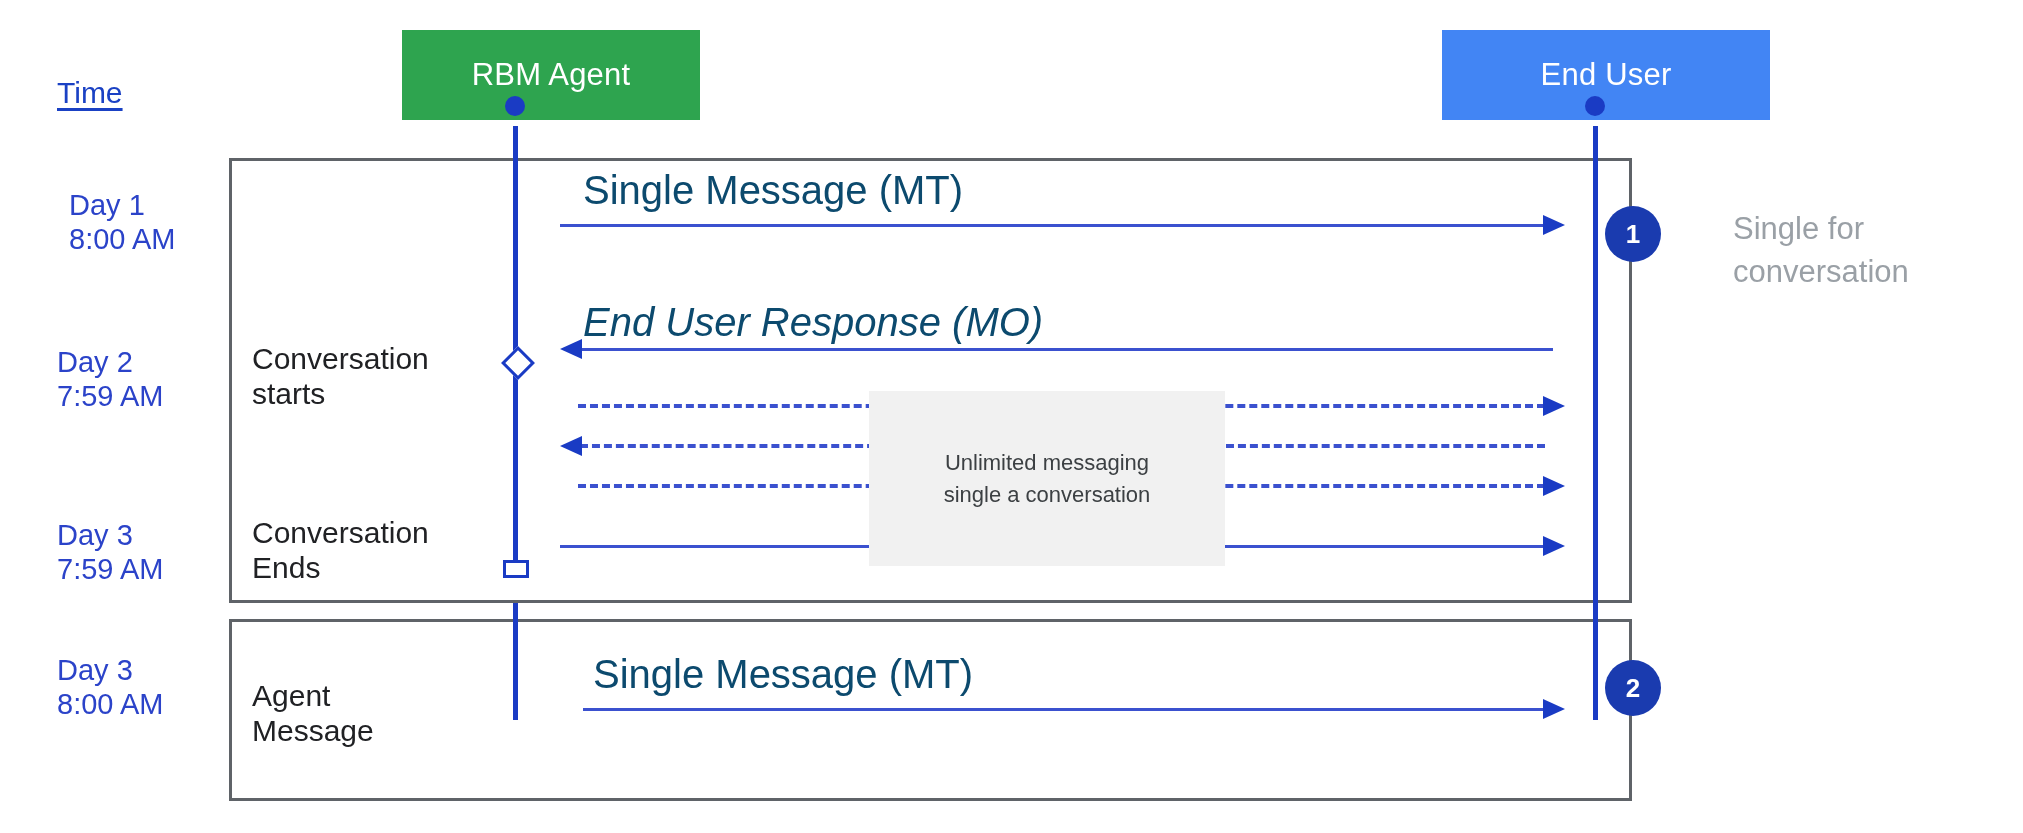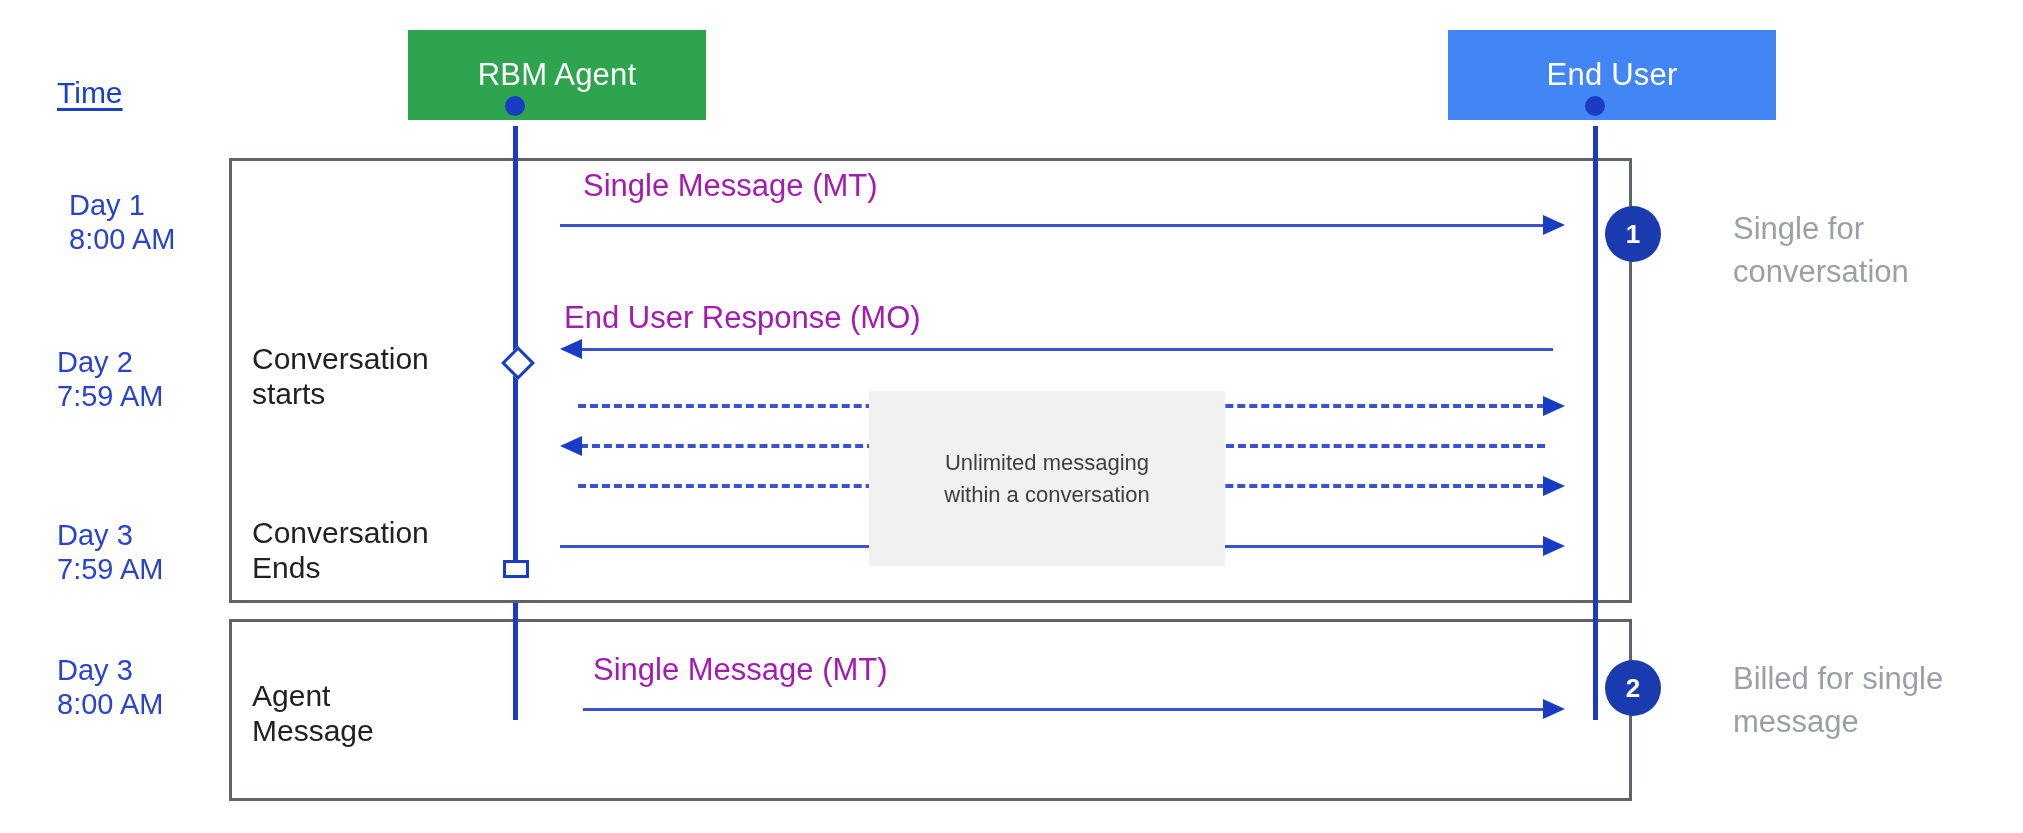--- a/index.html
+++ b/index.html
@@ -22,21 +22,20 @@
 
   
   .actor-box {
     position: absolute;
     display: flex;
     align-items: center;
     justify-content: center;
     color: #ffffff;
     font-size: 31px;
     letter-spacing: 0.2px;
-    margin-left: 6px;
   }
   .actor-agent {
     left: 402px; top: 30px; width: 298px; height: 90px;
     background: #2EA44F;
   }
   .actor-enduser {
     left: 1442px; top: 30px; width: 328px; height: 90px;
     background: #4285F4;
   }
 
@@ -145,22 +144,22 @@
   }
   .arrow-left {
     border-top: 10px solid transparent;
     border-bottom: 10px solid transparent;
     border-right: 22px solid #1A3BC4;
   }
 
   
   .msg-caption {
     position: absolute;
-    font-size: 31px;
-    color: #a21caf;
+    font-size: 40px;
+    color: #0c4a6e;
     white-space: nowrap;
   }
 
   
   .note-box {
     position: absolute;
     left: 869px; top: 391px;
     width: 356px; height: 175px;
     background: #F1F1F1;
     display: flex;
@@ -253,56 +252,52 @@
   </div>
   <div class="phase-label phase-single-msg">
     <div>Agent</div>
     <div>Message</div>
   </div>
 
   <div class="msg-caption" style="left:583px; top:168px;">Single Message (MT)</div>
   <div class="msg-line" style="left:560px; top:224px; width:985px;"></div>
   <div class="arrowhead arrow-right" style="left:1543px; top:215px;"></div>
 
-  <div class="msg-caption" style="left:564px; top:300px;">End User Response (MO)</div>
+  <div class="msg-caption" style="left:583px; top:300px;font-style:italic;">End User Response (MO)</div>
   <div class="msg-line" style="left:580px; top:348px; width:973px;"></div>
   <div class="arrowhead arrow-left" style="left:560px; top:339px;"></div>
 
   <div class="msg-line dashed" style="left:578px; top:404px; width:967px;"></div>
   <div class="arrowhead arrow-right" style="left:1543px; top:396px;"></div>
 
   <div class="msg-line dashed" style="left:580px; top:444px; width:965px;"></div>
   <div class="arrowhead arrow-left" style="left:560px; top:436px;"></div>
 
   <div class="msg-line dashed" style="left:578px; top:484px; width:967px;"></div>
   <div class="arrowhead arrow-right" style="left:1543px; top:476px;"></div>
 
   <div class="msg-line" style="left:560px; top:545px; width:985px;"></div>
   <div class="arrowhead arrow-right" style="left:1543px; top:536px;"></div>
 
   <div class="note-box">
     <div>
       <div>Unlimited messaging</div>
-      <div>within a conversation</div>
+      <div>single a conversation</div>
     </div>
   </div>
 
   <div class="msg-caption" style="left:593px; top:652px;">Single Message (MT)</div>
   <div class="msg-line" style="left:583px; top:708px; width:962px;"></div>
   <div class="arrowhead arrow-right" style="left:1543px; top:699px;"></div>
 
   <div class="badge badge-1">
     <span>1</span>
   </div>
   <div class="callout callout-1">
     <div>Single for</div>
     <div>conversation</div>
   </div>
 
   <div class="badge badge-2">
     <span>2</span>
   </div>
-  <div class="callout callout-2">
-    <div>Billed for single</div>
-    <div>message</div>
-  </div>
 
 </div>
 
 </body></html>

